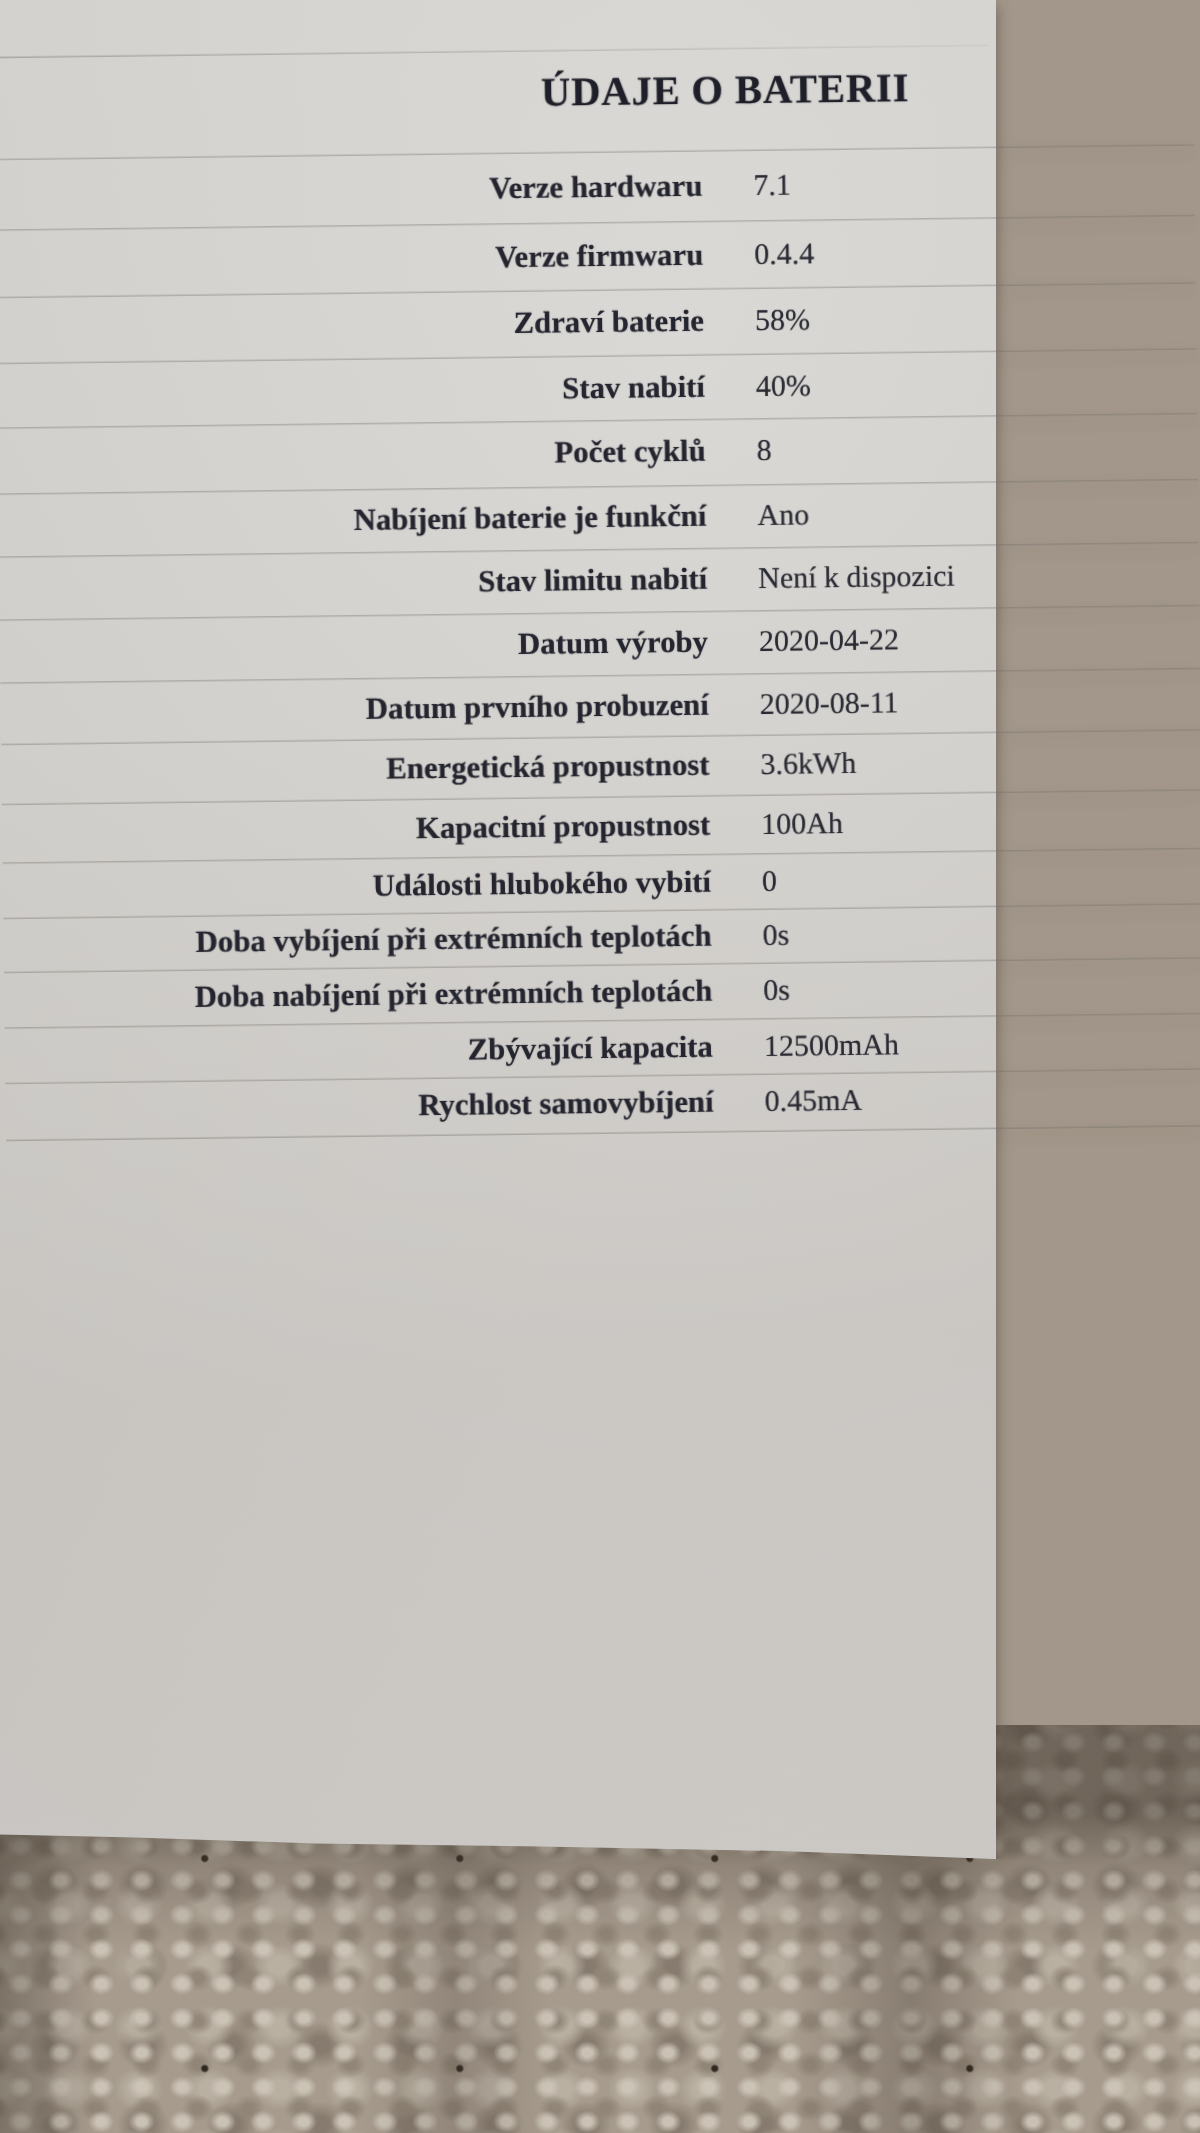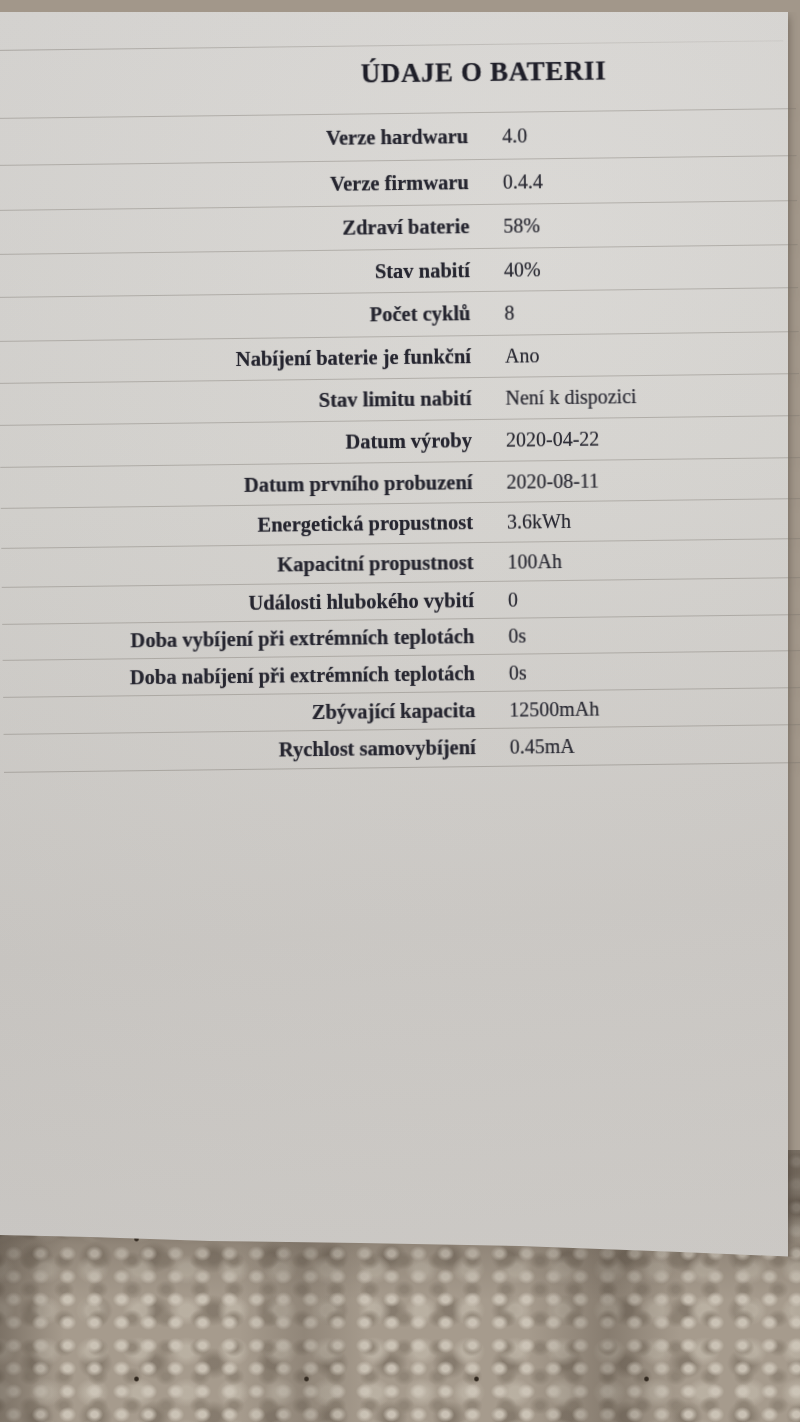--- a/index.html
+++ b/index.html
@@ -40,21 +40,21 @@
       0 0,
       60px 40px,
       0 0,
       13px 9px,
       22px 17px,
       7px 28px;
   }
 
   
   .paper{
-    position:absolute;left:0;top:12px;width:788px;height:1250px;
+    position:absolute;left:0;top:0;width:664px;height:1250px;
     clip-path:polygon(0 0, 800px 0, 800px 1245px, 680px 1240px, 520px 1234px,
                       360px 1231px, 210px 1229px, 90px 1225px, 0 1223px);
     background:
       radial-gradient(130% 90% at 68% 18%, rgba(255,255,255,0.09), rgba(0,0,0,0.05)),
       linear-gradient(175deg, #d8d6d3 0%, #d5d3cf 38%, #cfccc8 72%, #d5d2ce 100%);
     filter:drop-shadow(0 4px 5px rgba(40,32,25,0.45));
   }
 
   
   .content{
@@ -124,21 +124,21 @@
 
 <div class="carpet"></div>
 
 <div class="paper">
   <div class="content">
     <div class="pre-line"></div>
     <div class="title">ÚDAJE O BATERII</div>
     <div class="rows">
   <div class="row">
     <span class="label">Verze hardwaru</span>
-    <span class="value">4.0</span>
+    <span class="value">7.1</span>
   </div>
 
   <div class="row">
     <span class="label">Verze firmwaru</span>
     <span class="value">0.4.4</span>
   </div>
 
   <div class="row">
     <span class="label">Zdraví baterie</span>
     <span class="value">58%</span>

